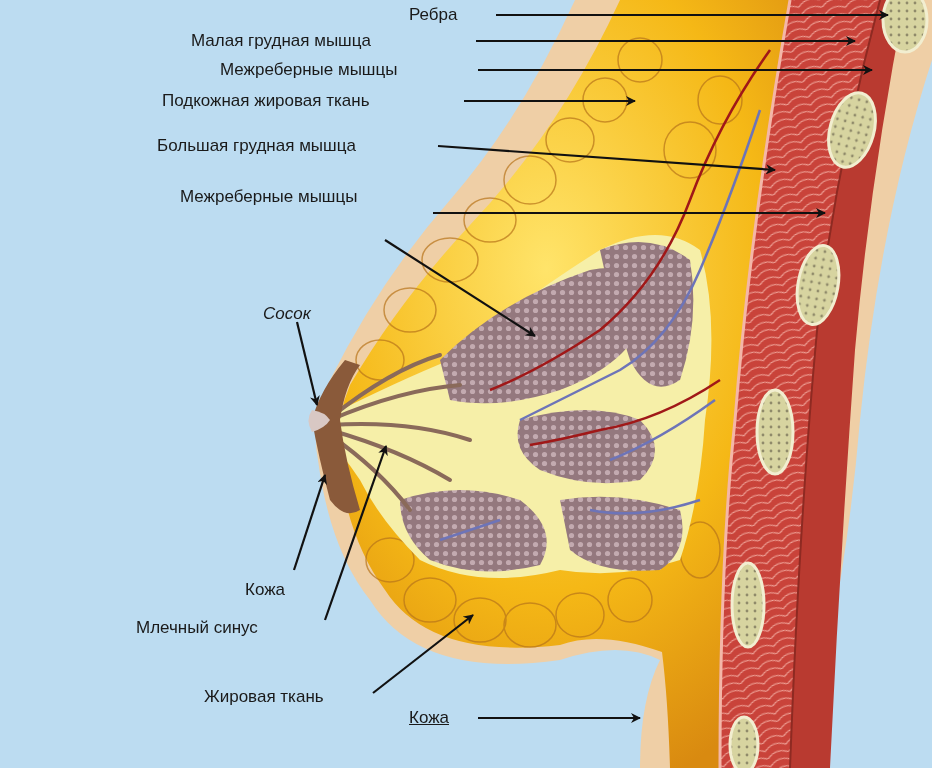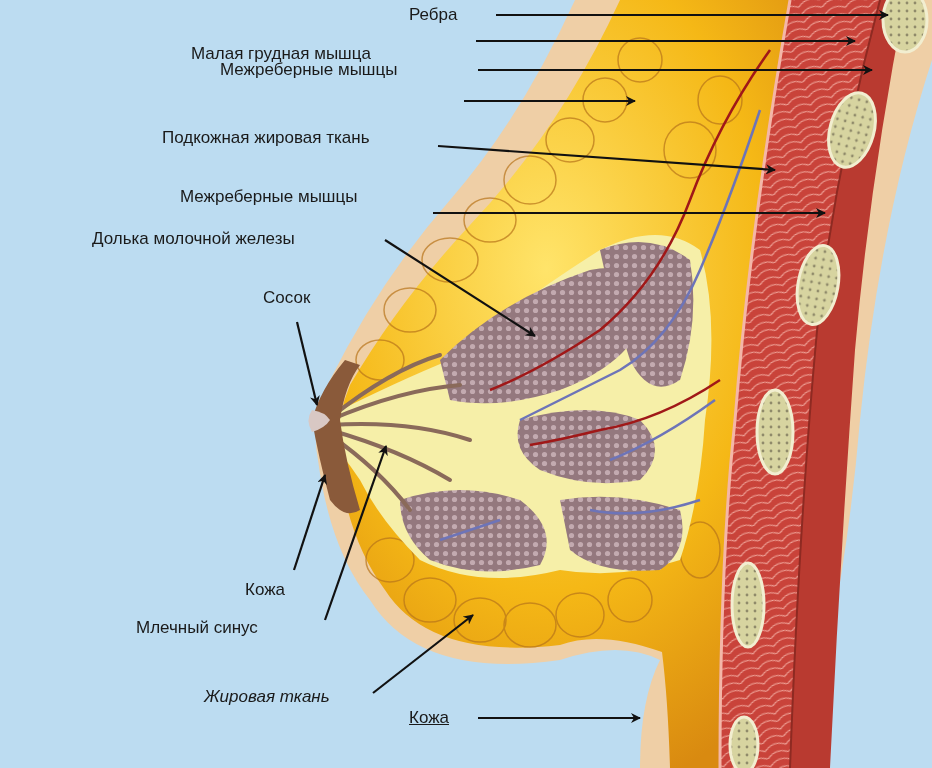--- a/index.html
+++ b/index.html
@@ -120,23 +120,23 @@
       <line x1="385" y1="240" x2="535" y2="336"></line>
       <line x1="297" y1="322" x2="317" y2="405"></line>
       <line x1="294" y1="570" x2="325" y2="475"></line>
       <line x1="325" y1="620" x2="386" y2="446"></line>
       <line x1="373" y1="693" x2="473" y2="615"></line>
       <line x1="478" y1="718" x2="640" y2="718"></line>
     </g>
   </svg>
 
   <div class="lbl" style="left:409px;top:5px;">Ребра</div>
-  <div class="lbl" style="left:191px;top:31px;margin-top:13px;">Малая грудная мышца</div>
+  <div class="lbl" style="left:191px;top:31px;">Малая грудная мышца</div>
   <div class="lbl" style="left:220px;top:60px;">Межреберные мышцы</div>
-  <div class="lbl" style="left:162px;top:91px;margin-top:37px;">Подкожная жировая ткань</div>
+  <div class="lbl" style="left:162px;top:91px;">Подкожная жировая ткань</div>
+  <div class="lbl" style="left:157px;top:136px;">Большая грудная мышца</div>
   <div class="lbl" style="left:180px;top:187px;">Межреберные мышцы</div>
-  <div class="lbl" style="left:92px;top:229px;">Долька молочной железы</div>
-  <div class="lbl" style="left:263px;top:288px;">Сосок</div>
+  <div class="lbl" style="left:263px;top:304px;font-style:italic;">Сосок</div>
   <div class="lbl" style="left:245px;top:580px;">Кожа</div>
   <div class="lbl" style="left:136px;top:618px;">Млечный синус</div>
-  <div class="lbl" style="left:204px;top:687px;font-style:italic;">Жировая ткань</div>
+  <div class="lbl" style="left:204px;top:687px;">Жировая ткань</div>
   <div class="lbl" style="left:409px;top:708px;text-decoration:underline;">Кожа</div>
 </div>
 
 </body></html>

